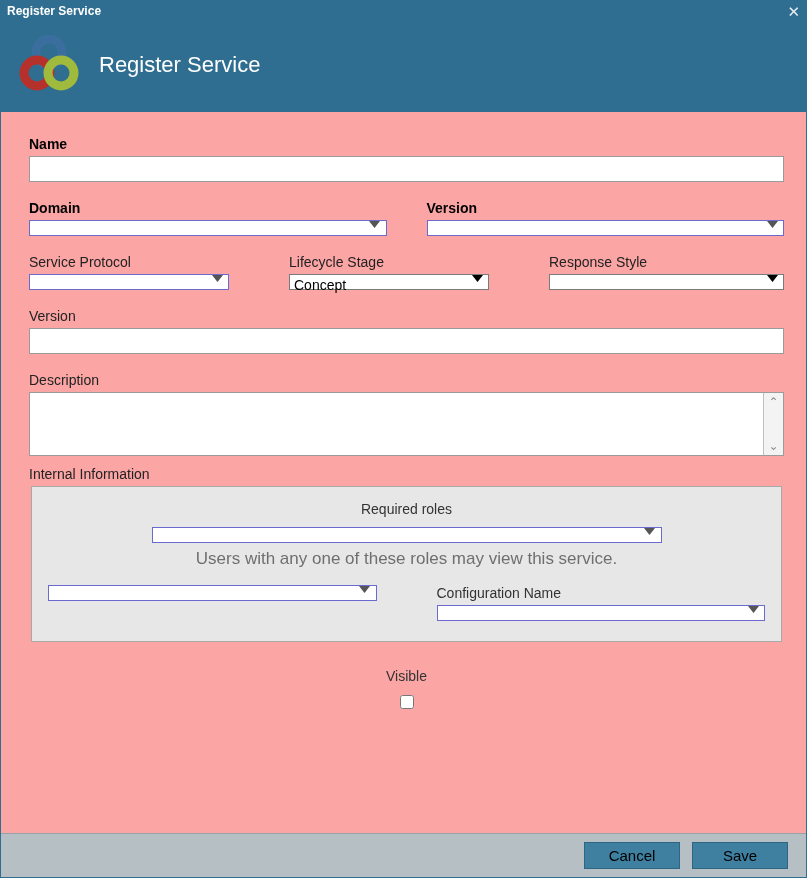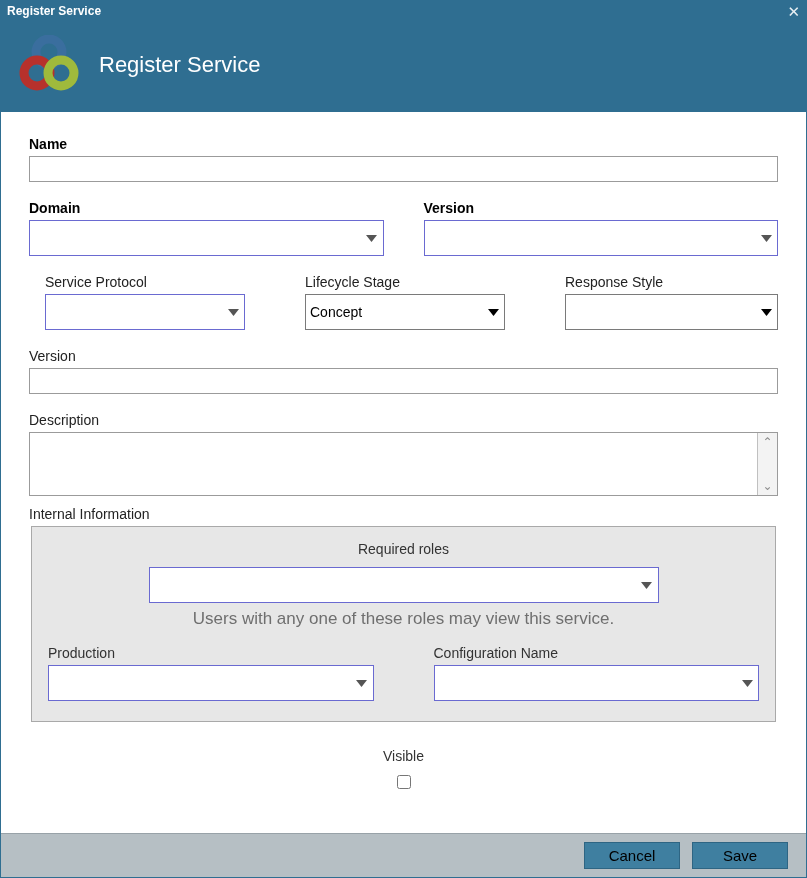--- a/index.html
+++ b/index.html
@@ -61,22 +61,22 @@
     font-style: italic;
     font-size: 14px;
     color: #e2edf3;
   }
   .logo {
     flex: 0 0 auto;
   }
 
   .form-area {
     flex: 1;
-    background: #ffffff;
-    padding: 24px 28px 8px 28px;
+    background: #fca5a5;
+    padding: 24px 22px 8px 28px;
   }
 
   .row { display: flex; gap: 40px; margin-bottom: 18px; }
   .col { flex: 1; display: flex; flex-direction: column; }
   .col-third { flex: 1; }
   label.field-label {
     font-size: 14px;
     margin-bottom: 4px;
   }
   label.bold { font-weight: bold; color:#000; }
@@ -88,25 +88,25 @@
     border: 1px solid #9b9b9b;
     padding: 4px 4px;
     font-size: 13px;
     height: 26px;
     background: #fff;
   }
 
   
   .sel {
     width: 100%;
-    height: 36px;
+    height: 16px;
     border: 1px solid #6a6ad1;
     background: #fff;
     display: flex;
-    align-items: center;
+    align-items: flex-start;
     cursor: pointer;
   }
   .sel .sel-text {
     flex: 1;
     padding: 2px 4px;
     font-size: 14px;
   }
   .sel .sel-arrow {
     width: 22px;
     display: flex;
@@ -245,21 +245,21 @@
           <span class="sel-arrow">
               <svg width="11" height="7">
                 <path d="M0 0 L11 0 L5.5 7 Z" fill="#555"></path>
               </svg>
             </span>
         </div>
       </div>
     </div>
 
     <div class="row" style="gap:60px;">
-      <div class="col col-third" style="max-width:200px;margin-left:16px;">
+      <div class="col col-third" style="max-width:200px;">
         <label class="field-label dim">Service Protocol</label>
         <div class="sel">
           <span class="sel-text"></span>
           <span class="sel-arrow">
               <svg width="11" height="7">
                 <path d="M0 0 L11 0 L5.5 7 Z" fill="#555"></path>
               </svg>
             </span>
         </div>
       </div>
@@ -319,21 +319,20 @@
                 <path d="M0 0 L11 0 L5.5 7 Z" fill="#555"></path>
               </svg>
             </span>
         </div>
         <div class="hint">Users with any one of these roles may view this service.</div>
       </div>
 
 
       <div class="row" style="gap:60px; margin-bottom:0;">
         <div class="col">
-          <label class="field-label dim2">Production</label>
           <div class="sel">
             <span class="sel-text"></span>
             <span class="sel-arrow">
                 <svg width="11" height="7">
                   <path d="M0 0 L11 0 L5.5 7 Z" fill="#555"></path>
                 </svg>
               </span>
           </div>
         </div>
         <div class="col">

